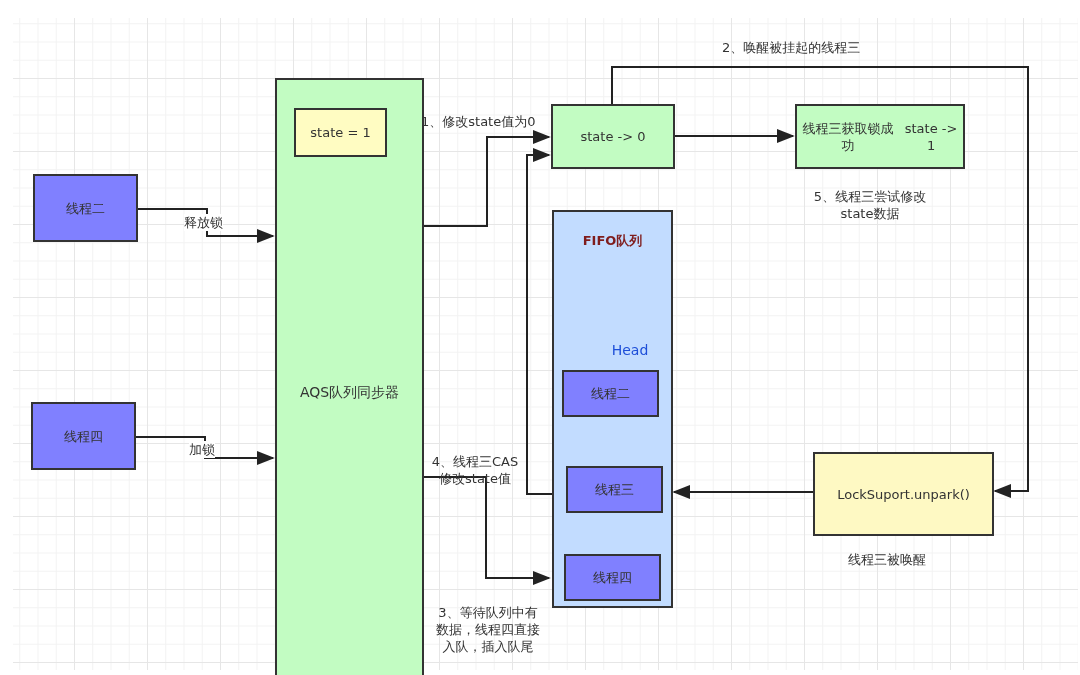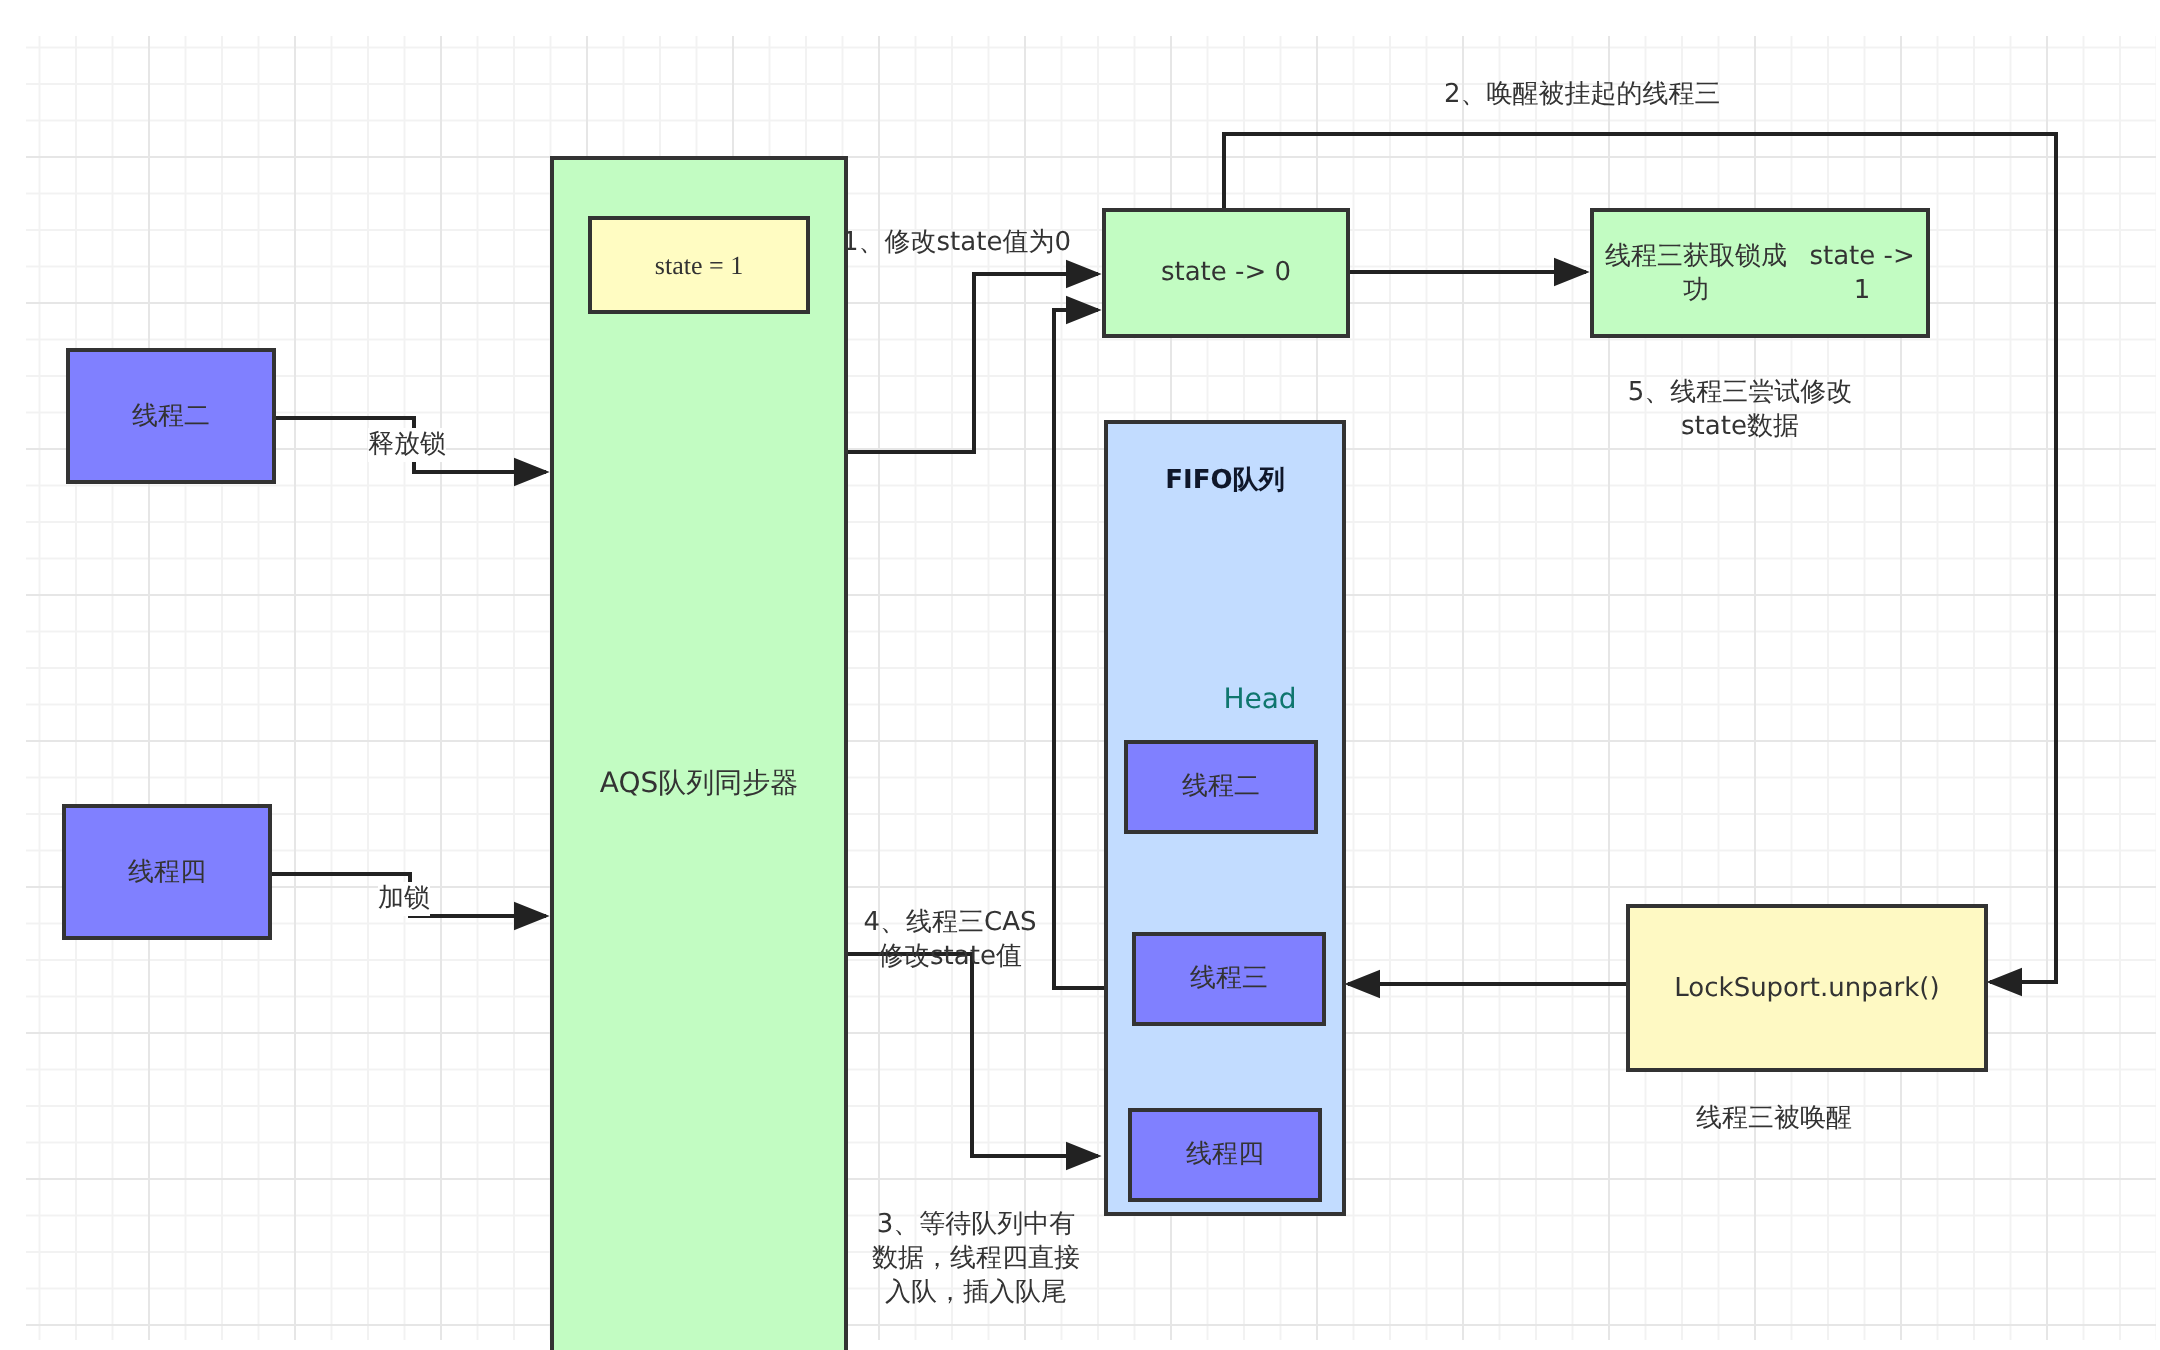--- a/index.html
+++ b/index.html
@@ -20,23 +20,23 @@
           font-size: 13px; color: #333; line-height: 17px; }
   .purple { background: #8080ff; }
   .green  { background: #c2fcc2; }
   .yellow-light { background: #fffcc2; }
   .yellow { background: #fef9c3; }
   .blue { background: #c2dcff; }
   .lbl { position: absolute; font-size: 13px; color: #333; line-height: 17px;
          text-align: center; white-space: nowrap; background: transparent; }
   .lbl.bg { background: #fff; }
   .fifo-title { position: absolute; left: 0; right: 0; top: 20px; text-align: center;
-                font-weight: bold; font-size: 13px; color: #0f172a; }
+                font-weight: bold; font-size: 13px; color: #7f1d1d; }
   .head-label { position: absolute; left: 0; right: 0; top: 130px; text-align: center;
-                font-size: 14px; color: #0f766e; padding-left: 35px; }
+                font-size: 14px; color: #1d4ed8; padding-left: 35px; }
 </style>
 </head>
 <body>
 
 <div class="grid"></div>
 
 <svg class="wires" xmlns="http://www.w3.org/2000/svg">
   <defs>
     <marker id="arr" viewBox="0 0 10 10" refX="9" refY="5" markerWidth="9" markerHeight="9" orient="auto">
       <path d="M0,1 L10,5 L0,9 z" fill="#222"></path>
@@ -57,21 +57,21 @@
 <div class="node purple" style="left:33px; top:174px; width:105px; height:68px;">
   <span>线程二</span>
 </div>
 <div class="node purple" style="left:31px; top:402px; width:105px; height:68px;">
   <span>线程四</span>
 </div>
 
 <div class="node green" style="left:275px; top:78px; width:149px; height:628px;">
   <span style="font-size:14px;">AQS队列同步器</span>
 </div>
-<div class="node yellow-light" style="left:294px; top:108px; width:111px; height:49px;font-family:Liberation Serif, serif;">
+<div class="node yellow-light" style="left:294px; top:108px; width:93px; height:49px;">
   <span>state = 1</span>
 </div>
 
 <div class="node green" style="left:551px; top:104px; width:124px; height:65px;">
   <span>state -&gt; 0</span>
 </div>
 
 <div class="node green" style="left:795px; top:104px; width:170px; height:65px; flex-direction:row;">
   <span>线程三获取锁成功</span>
   <span>state -&gt; 1</span>

